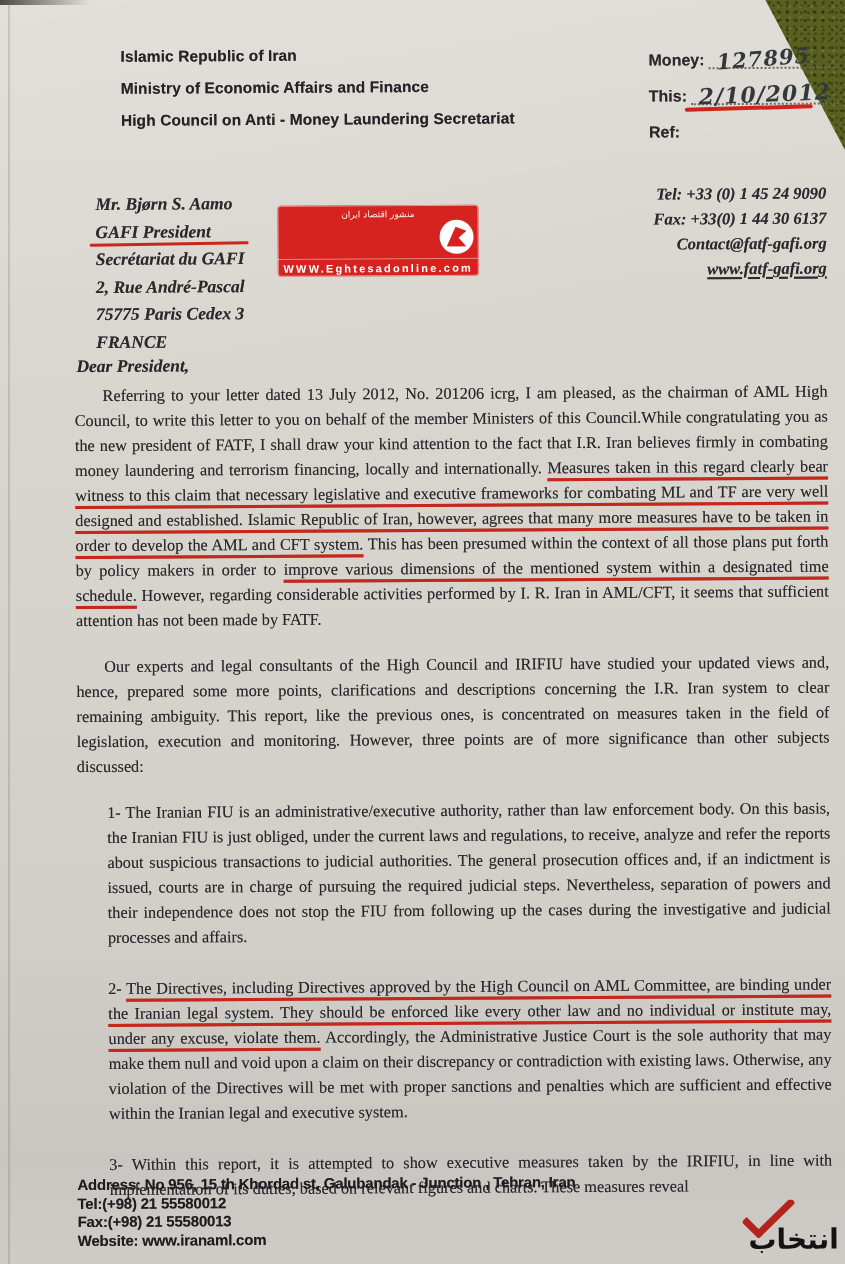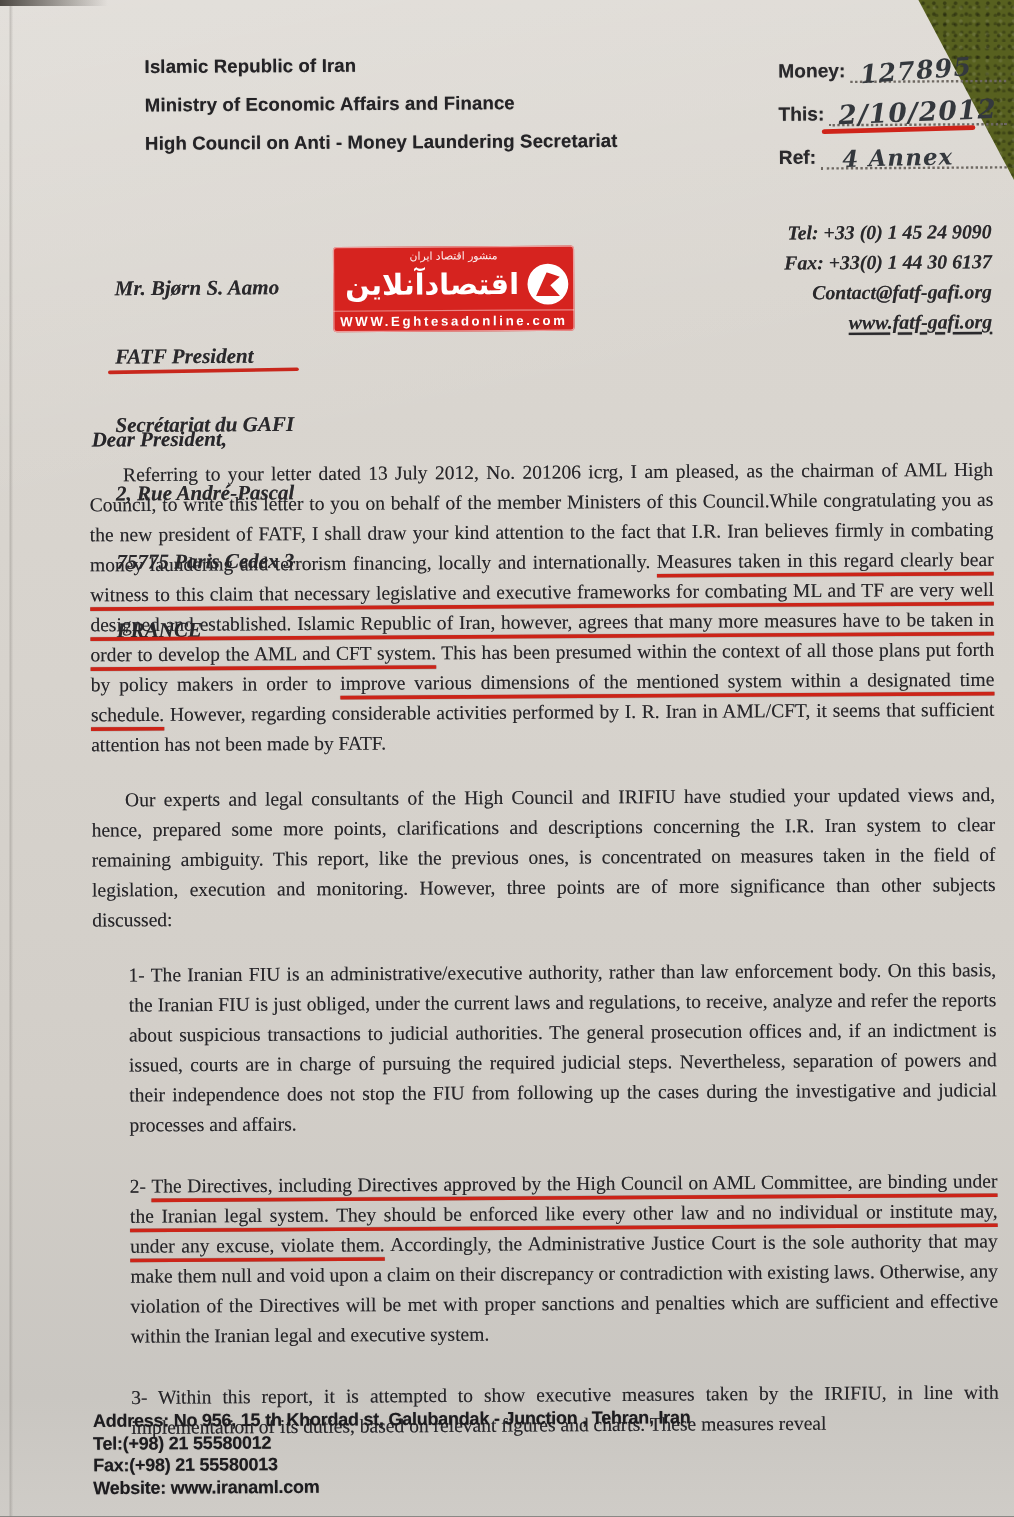--- a/index.html
+++ b/index.html
@@ -66,21 +66,21 @@
   .date-underline {
     position: absolute; left: 36px; top: 64px; width: 128px; height: 4px;
     background: #cf241a; transform: rotate(-1.2deg); border-radius: 2px;
   }
 
   
   .recipient {
     position: absolute; left: 98px; top: 192px;
     font-weight: 700; font-style: italic; font-size: 17.5px; color: #2a292c;
   }
-  .recip-line { margin-bottom: 6.5px; position: relative; white-space: nowrap; text-shadow: 0 0 .5px rgba(30,30,30,.5); margin-top: 36px; }
+  .recip-line { margin-bottom: 6.5px; position: relative; white-space: nowrap; text-shadow: 0 0 .5px rgba(30,30,30,.5); }
   .recip-line.red-hand-underline::after {
     content: ""; position: absolute; left: -6px; right: -4px; bottom: -3px; height: 3px;
     background: #c8271c; transform: rotate(-0.6deg); border-radius: 2px;
   }
 
   
   .eghtesad {
     position: absolute; left: 280px; top: 205px; width: 201px; height: 71px;
     background: #d6231f; border-radius: 3px;
     box-shadow: 0 0 0 1px rgba(255,255,255,.55) inset;
@@ -185,39 +185,35 @@
       </div>
       <div class="ref-row">
         <span class="ref-label">This:</span>
         <span class="ref-leader">
           <span class="hand hand-date">2/10/2012</span>
         </span>
       </div>
       <div class="date-underline"></div>
       <div class="ref-row">
         <span class="ref-label">Ref:</span>
-        <span class="ref-leader">
-          <span class="hand hand-ref">4 Annex</span>
-        </span>
       </div>
     </div>
 
     <div class="recipient">
       <div class="recip-line">Mr. Bjørn S. Aamo</div>
-      <div class="recip-line red-hand-underline">FATF President</div>
+      <div class="recip-line red-hand-underline">GAFI President</div>
       <div class="recip-line">Secrétariat du GAFI</div>
       <div class="recip-line">2, Rue André-Pascal</div>
       <div class="recip-line">75775 Paris Cedex 3</div>
       <div class="recip-line">FRANCE</div>
     </div>
 
     <div class="eghtesad">
       <div class="eg-tagline">منشور اقتصاد ایران</div>
       <div class="eg-main">
-        <div class="eg-title">اقتصادآنلاین</div>
         <div class="eg-emblem"></div>
       </div>
       <div class="eg-url">WWW.Eghtesadonline.com</div>
     </div>
 
     <div class="contact">
       <div class="contact-line">Tel: +33 (0) 1 45 24 9090</div>
       <div class="contact-line">Fax: +33(0) 1 44 30 6137</div>
       <div class="contact-line">Contact@fatf-gafi.org</div>
       <div class="contact-line ink-underline">www.fatf-gafi.org</div>
@@ -234,15 +230,21 @@
         </div>
     </div>
 
     <div class="page-footer">
       <div>Address: No 956, 15 th Khordad st, Galubandak - Junction , Tehran, Iran</div>
       <div>Tel:(+98) 21 55580012</div>
       <div>Fax:(+98) 21 55580013</div>
       <div>Website: www.iranaml.com</div>
     </div>
 
+    <div class="entekhab">
+      <svg class="entekhab-check" viewBox="0 0 52 38">
+        <path d="M4 22 L16 34 L48 3" fill="none" stroke="#b5231d" stroke-width="7" stroke-linecap="square"></path>
+      </svg>
+      <div class="entekhab-text">انتخاب</div>
+    </div>
 
   </div>
 </div>
 
 </body></html>

